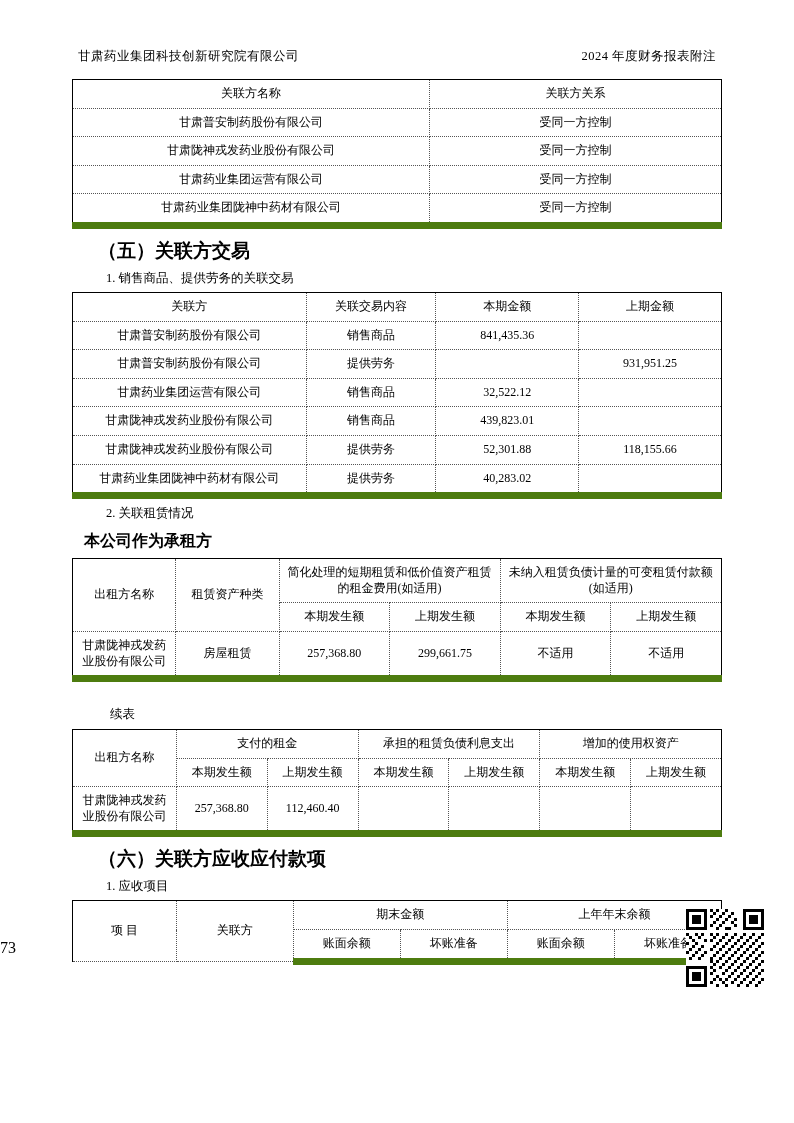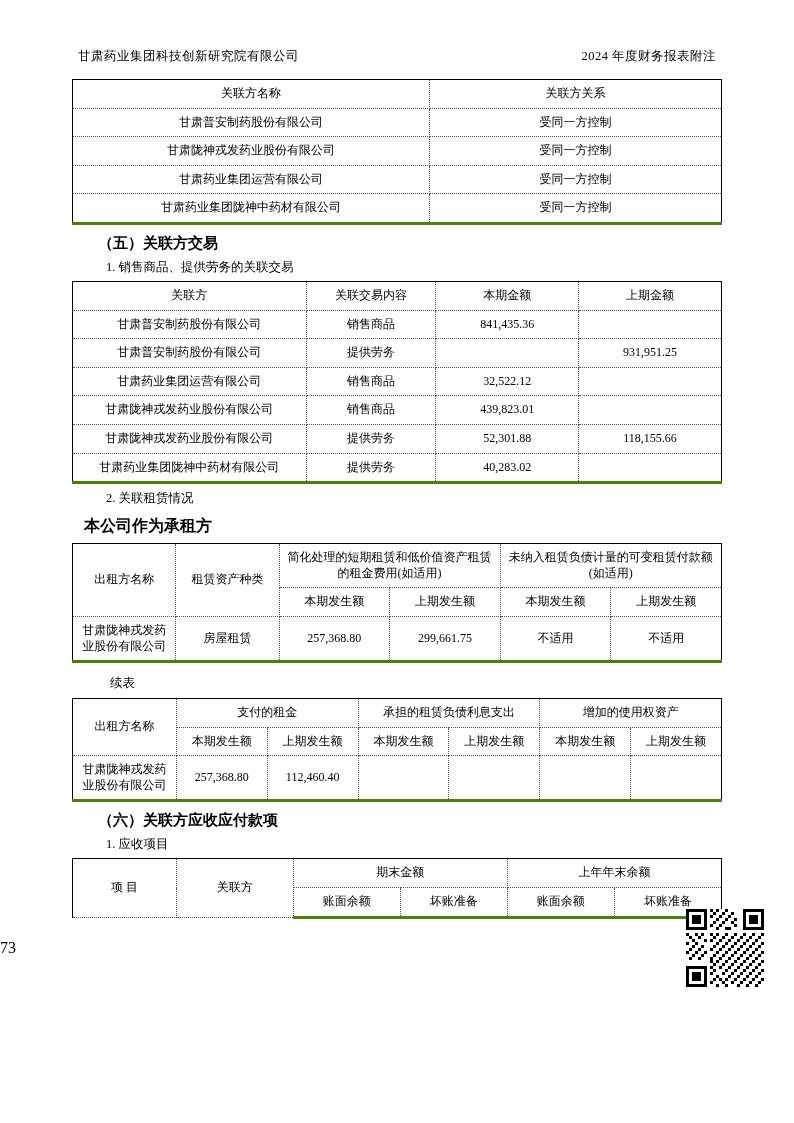--- a/index.html
+++ b/index.html
@@ -43,47 +43,47 @@
     padding: 6px 4px;
     text-align: center;
     vertical-align: middle;
     font-weight: normal;
     line-height: 1.3;
   }
   table.doc tr.top-line td {
     border-top: 1px solid #000;
   }
   table.doc tr.bottom-line td {
-    border-bottom: 3px solid #4d7c0f;
+    border-bottom: 7px solid #4d7c0f;
   }
   table.doc td.solid-left { border-left: 1px solid #000; }
   table.doc td.solid-right { border-right: 1px solid #000; }
 
   .tbl-wrap { margin-bottom: 4px; }
 
   .cell-left { text-align: left; padding-left: 8px; }
   .cell-right { text-align: right; padding-right: 10px; }
 
   .sec-title {
-    font-size: 15px;
+    font-size: 19px;
     font-weight: bold;
     margin: 9px 0 6px 26px;
   }
   .sub-title {
     font-size: 12.5px;
     margin: 6px 0 5px 34px;
   }
   .bold-line {
     font-size: 16px;
     font-weight: bold;
     margin: 9px 0 6px 12px;
   }
   .cont-line {
     font-size: 12.5px;
-    margin: 12px 0 6px 38px;
+    margin: 24px 0 6px 38px;
   }
   .num {
     font-family: Liberation Serif, serif;
   }
   .pagenum {
     position: absolute;
     bottom: 52px;
     left: 0;
     width: 794px;
     text-align: left;

